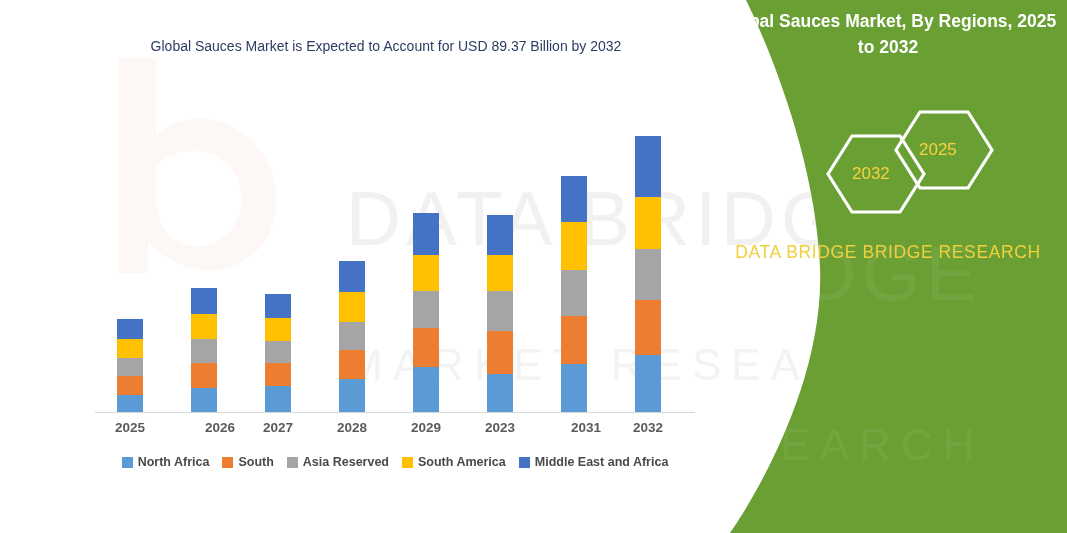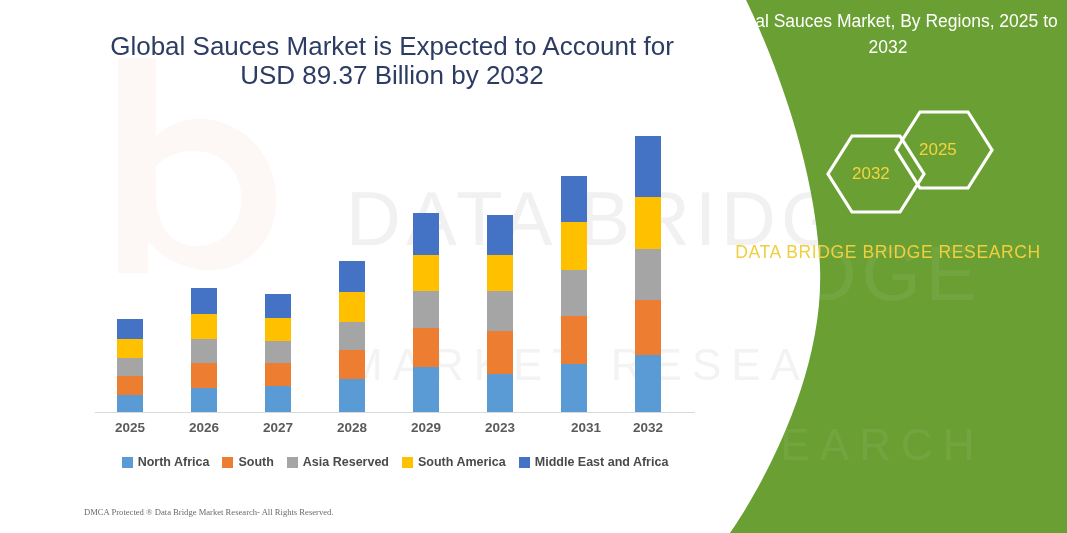--- a/index.html
+++ b/index.html
@@ -55,24 +55,24 @@
     font-size: 44px;
     letter-spacing: 10px;
     font-weight: 400;
     color: #f3f3f3;
     white-space: nowrap;
   }
 
   
   #chart-title {
     position: absolute;
-    left: 102px; top: 32px;
+    left: 96px; top: 32px;
     width: 580px;
     text-align: center;
-    font-size: 26px;
+    font-size: 14px;
     line-height: 29px;
     color: #2d3c63;
     font-weight: 400;
   }
 
   
   #plot-area {
     position: absolute;
     left: 95px; top: 110px;
     width: 600px; height: 303px;
@@ -164,21 +164,21 @@
     width: 367px; height: 533px;
   }
   #panel-title {
     position: absolute;
     left: 18px; top: 8px;
     width: 340px;
     text-align: center;
     font-size: 17.5px;
     line-height: 26px;
     color: #ffffff;
-    font-weight: 400;
+    font-weight: 700;
   }
   .hex-wrap {
     position: absolute;
     left: 80px; top: 104px;
     width: 270px; height: 115px;
   }
   .hex-label {
     position: absolute;
     font-size: 17px;
     color: #f5d33e;
@@ -272,21 +272,21 @@
             <div class="seg" title="South America 2032" style="height: 52px; background: rgb(255, 192, 0);"></div>
             <div class="seg" title="Asia Pacific 2032" style="height: 51px; background: rgb(165, 165, 165);"></div>
             <div class="seg" title="Europe 2032" style="height: 55px; background: rgb(237, 125, 49);"></div>
             <div class="seg" title="North America 2032" style="height: 57px; background: rgb(91, 155, 213);"></div>
           </div>
         </div>
     </div>
 
     <div id="x-axis">
         <div class="x-label" style="left: 0px;">2025</div>
-        <div class="x-label" style="left: 74px;">2026</div>
+        <div class="x-label" style="left: 90px;">2026</div>
         <div class="x-label" style="left: 148px;">2027</div>
         <div class="x-label" style="left: 222px;">2028</div>
         <div class="x-label" style="left: 296px;">2029</div>
         <div class="x-label" style="left: 370px;">2023</div>
         <div class="x-label" style="left: 456px;">2031</div>
         <div class="x-label" style="left: 518px;">2032</div>
       </div>
 
     <div id="legend">
         <div class="legend-item">
@@ -304,21 +304,20 @@
         <div class="legend-item">
           <span class="legend-swatch" style="background: rgb(255, 192, 0);"></span>
           <span>South America</span>
         </div>
         <div class="legend-item">
           <span class="legend-swatch" style="background: rgb(68, 114, 196);"></span>
           <span>Middle East and Africa</span>
         </div>
       </div>
 
-    <div id="footer-left">DMCA Protected ® Data Bridge Market Research-  All Rights Reserved.</div>
   </div>
 
   <div id="green-panel">
 
     <svg id="green-shape" viewBox="0 0 367 533" preserveAspectRatio="none">
       <defs>
         <clipPath id="greenClip">
           <path d="M46 0 H367 V533 H30 C30 533 125 400 120 268 C115 136 46 0 46 0 Z"></path>
         </clipPath>
       </defs>

